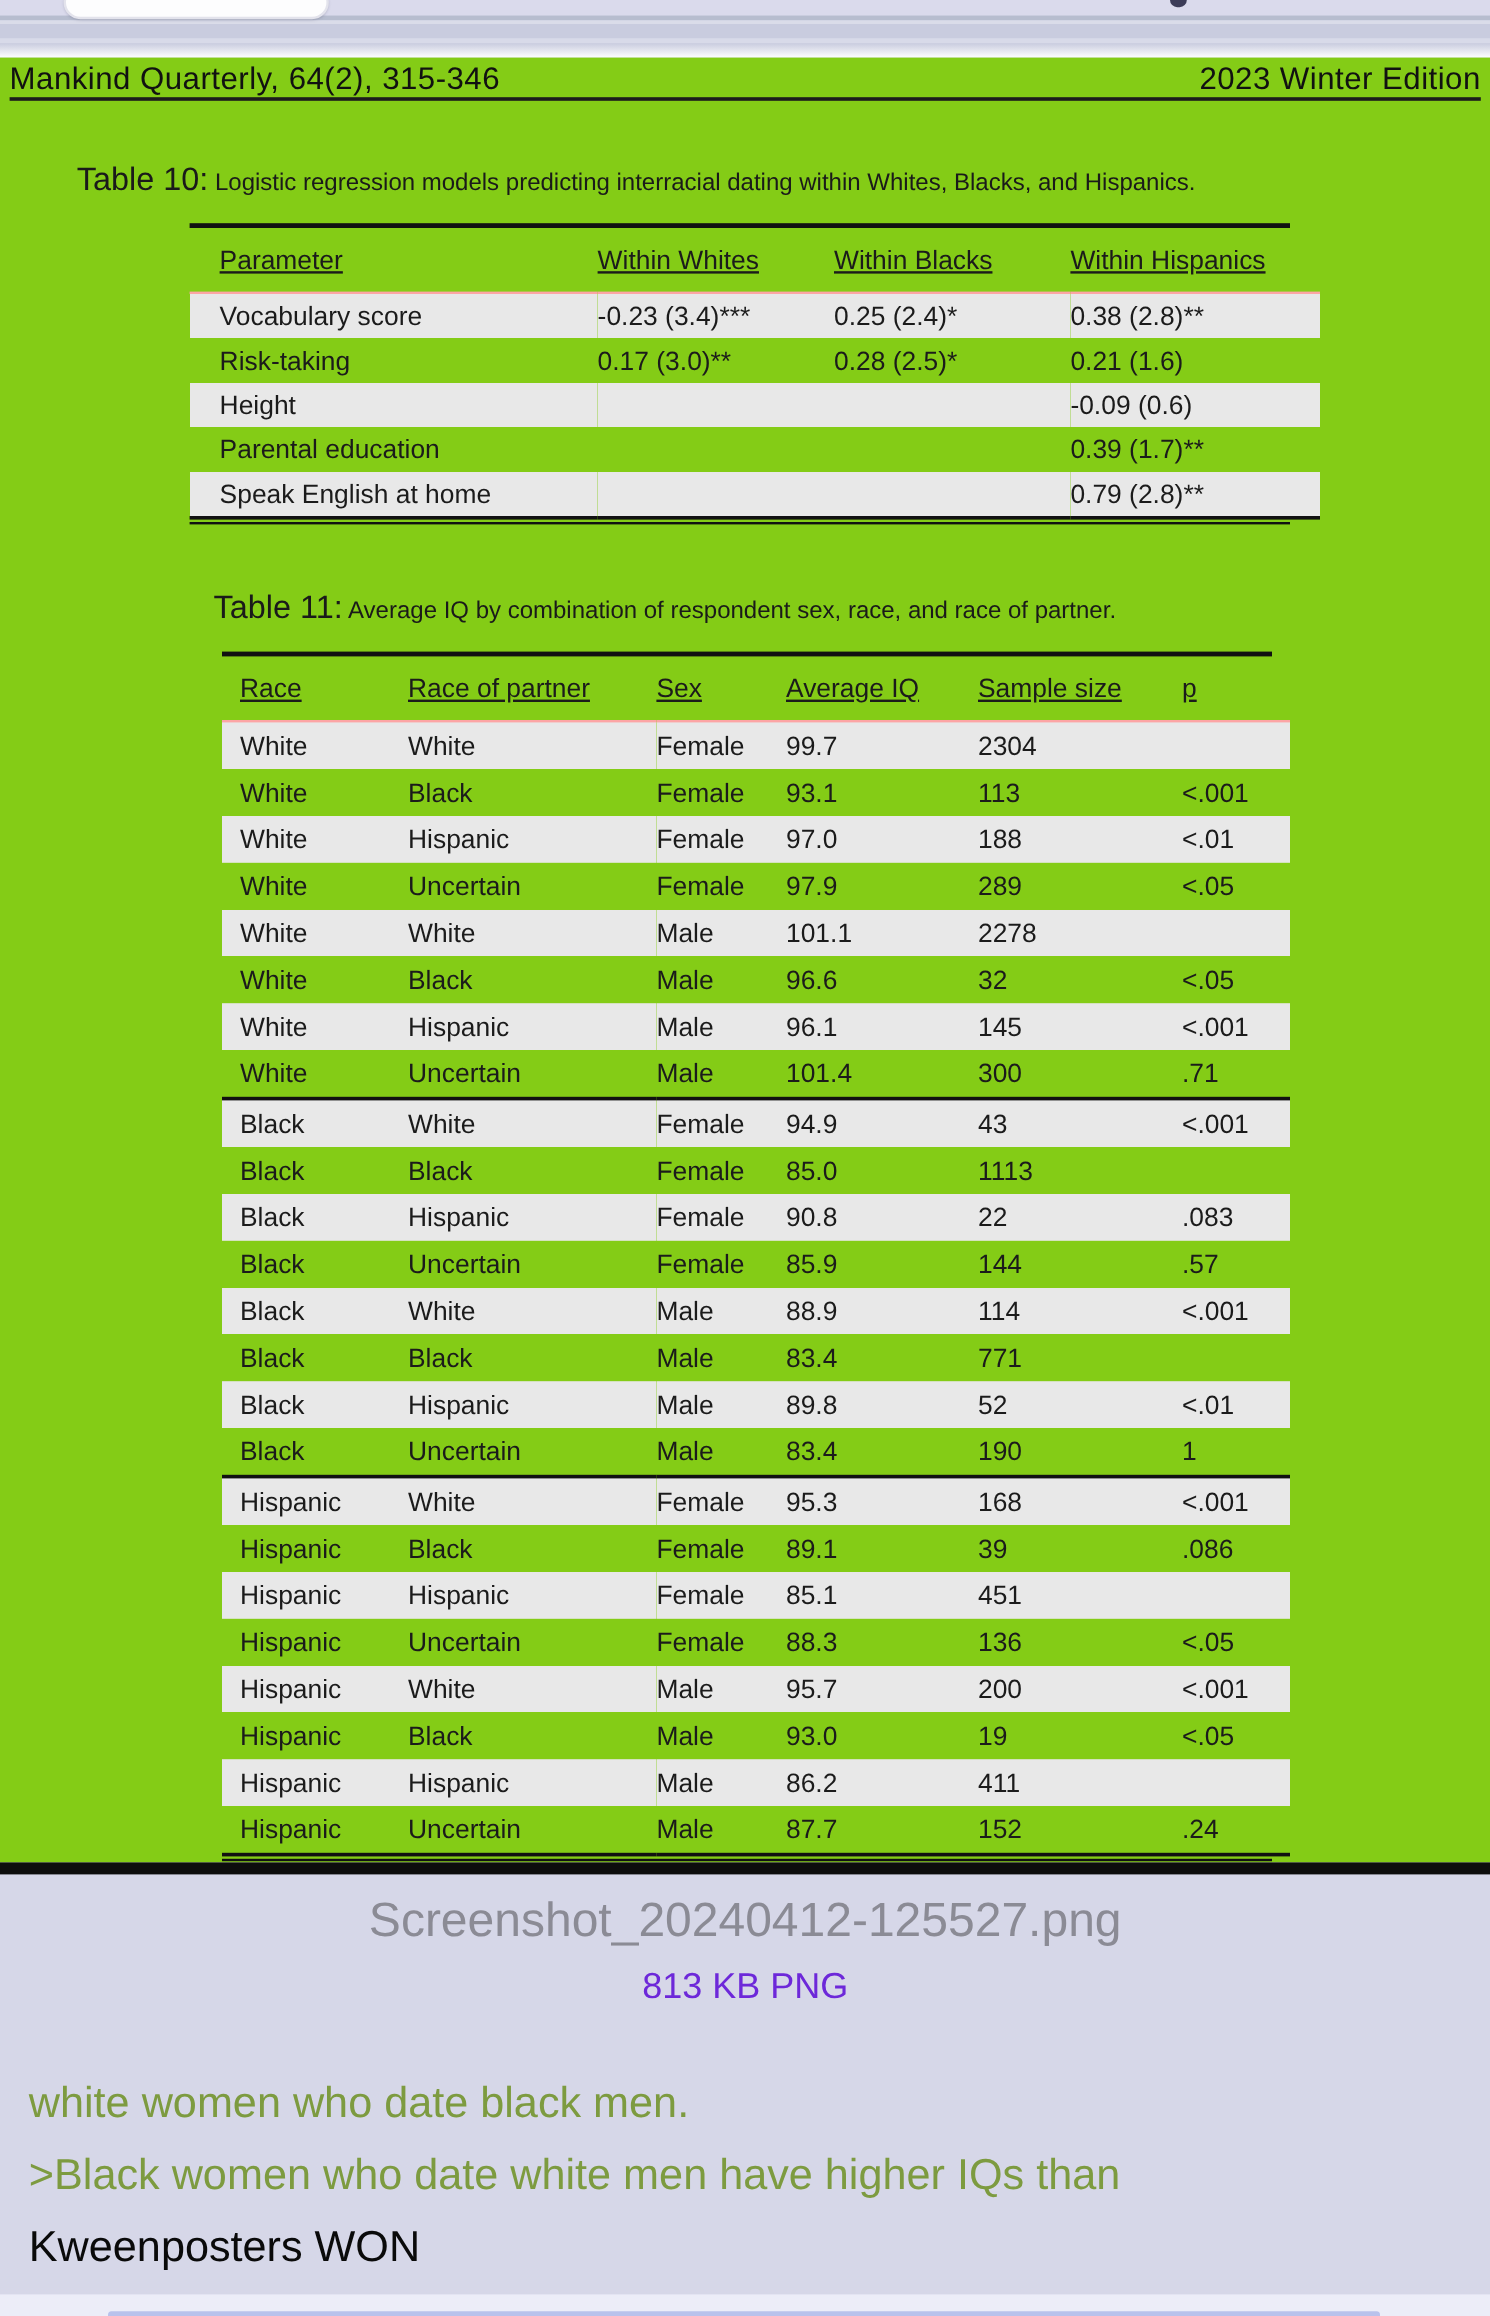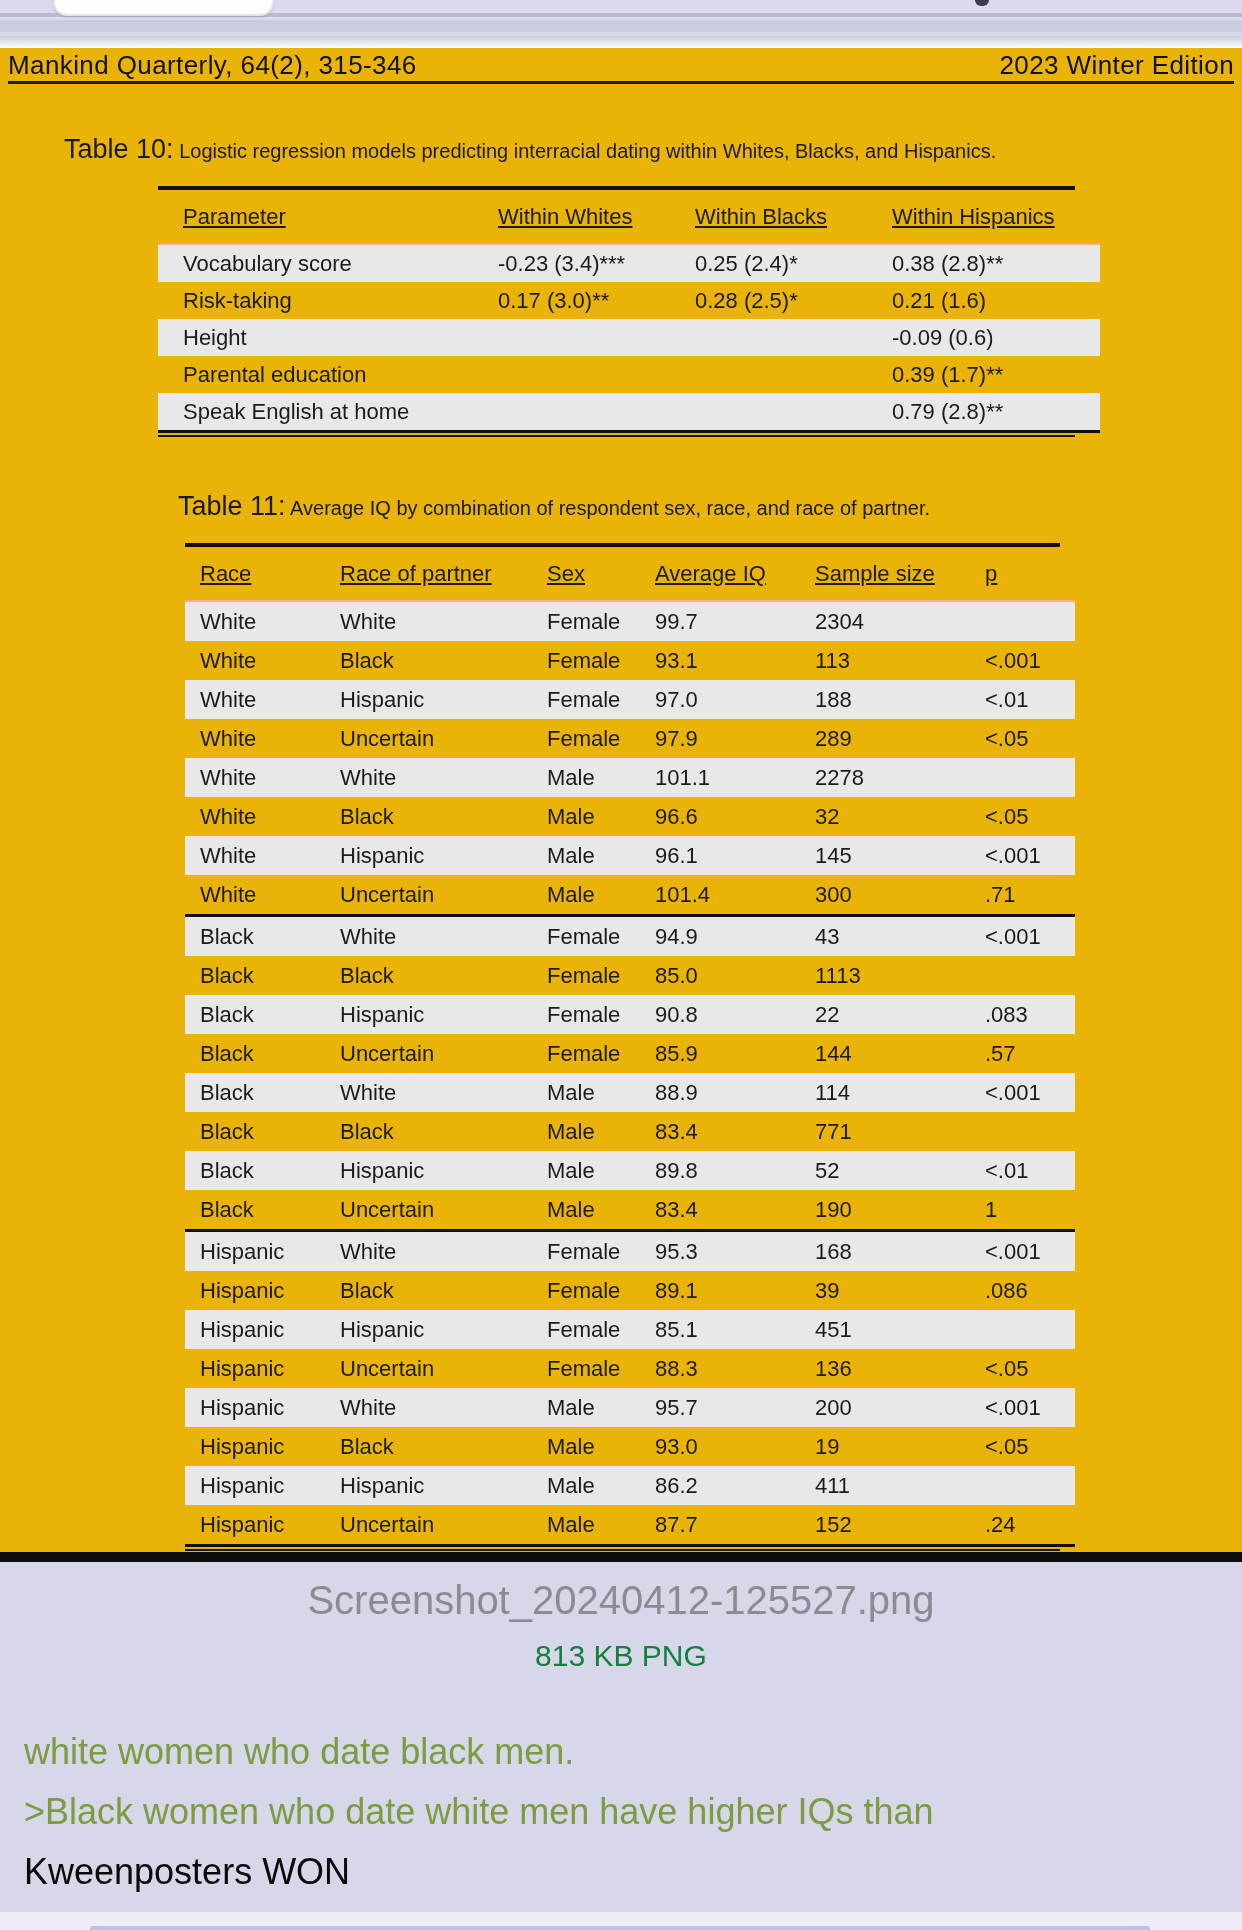--- a/index.html
+++ b/index.html
@@ -21,21 +21,21 @@
     background:#fdfdfe;border:2px solid #e3e3ec;border-radius:14px;
     box-shadow:0 1px 2px rgba(90,90,120,.25);
   }
   .dark-dot{
     position:absolute;left:975px;top:0;width:14px;height:6px;
     background:#3c3c58;border-radius:0 0 7px 7px;
   }
   
   .paper{
     position:absolute;left:0;top:48px;width:1242px;height:1504px;
-    background:#eab308;
+    background:#84cc16;
   }
   .journal-header{
     position:absolute;top:2px;left:8px;right:8px;
     display:flex;justify-content:space-between;
     font-size:26px;letter-spacing:.4px;color:#111;
   }
   .rule{position:absolute;top:33px;left:8px;right:8px;height:3px;background:#1c1c1c;}
   .caption{position:absolute;font-size:20px;color:#1a1a1a;}
   .cap10{top:86px;left:64px;width:1120px;}
   .cap11{top:443px;left:178px;width:1000px;}
@@ -62,21 +62,21 @@
   #table11 th:nth-child(2),#table11 td:nth-child(2){width:207px;}
   #table11 th:nth-child(3),#table11 td:nth-child(3){width:108px;}
   #table11 th:nth-child(4),#table11 td:nth-child(4){width:160px;}
   #table11 th:nth-child(5),#table11 td:nth-child(5){width:170px;}
   #table11 th:nth-child(6),#table11 td:nth-child(6){width:90px;}
   
   .img-border{position:absolute;left:0;top:1552px;width:1242px;height:10px;background:#0d0d0d;}
   
   .fileinfo{position:absolute;top:1578px;left:0;width:1242px;text-align:center;}
   .filename{font-size:40px;color:#8b8b95;margin-bottom:16px;}
-  .filesize{font-size:30px;color:#15803d;}
+  .filesize{font-size:30px;color:#6d28d9;}
   
   .comment-block{position:absolute;top:1722px;left:24px;right:20px;}
   .greentext{font-size:36px;line-height:60px;color:#7d9b40;}
   .comment{font-size:36px;line-height:60px;color:#0a0a0a;}
   
   .bottom-band{position:absolute;left:0;top:1912px;width:1242px;height:18px;background:#ecedf8;}
   .reply-bar{position:absolute;left:90px;right:92px;bottom:0;height:4px;
              background:#b9c2ec;border-radius:3px 3px 0 0;}
 </style>
 </head>

